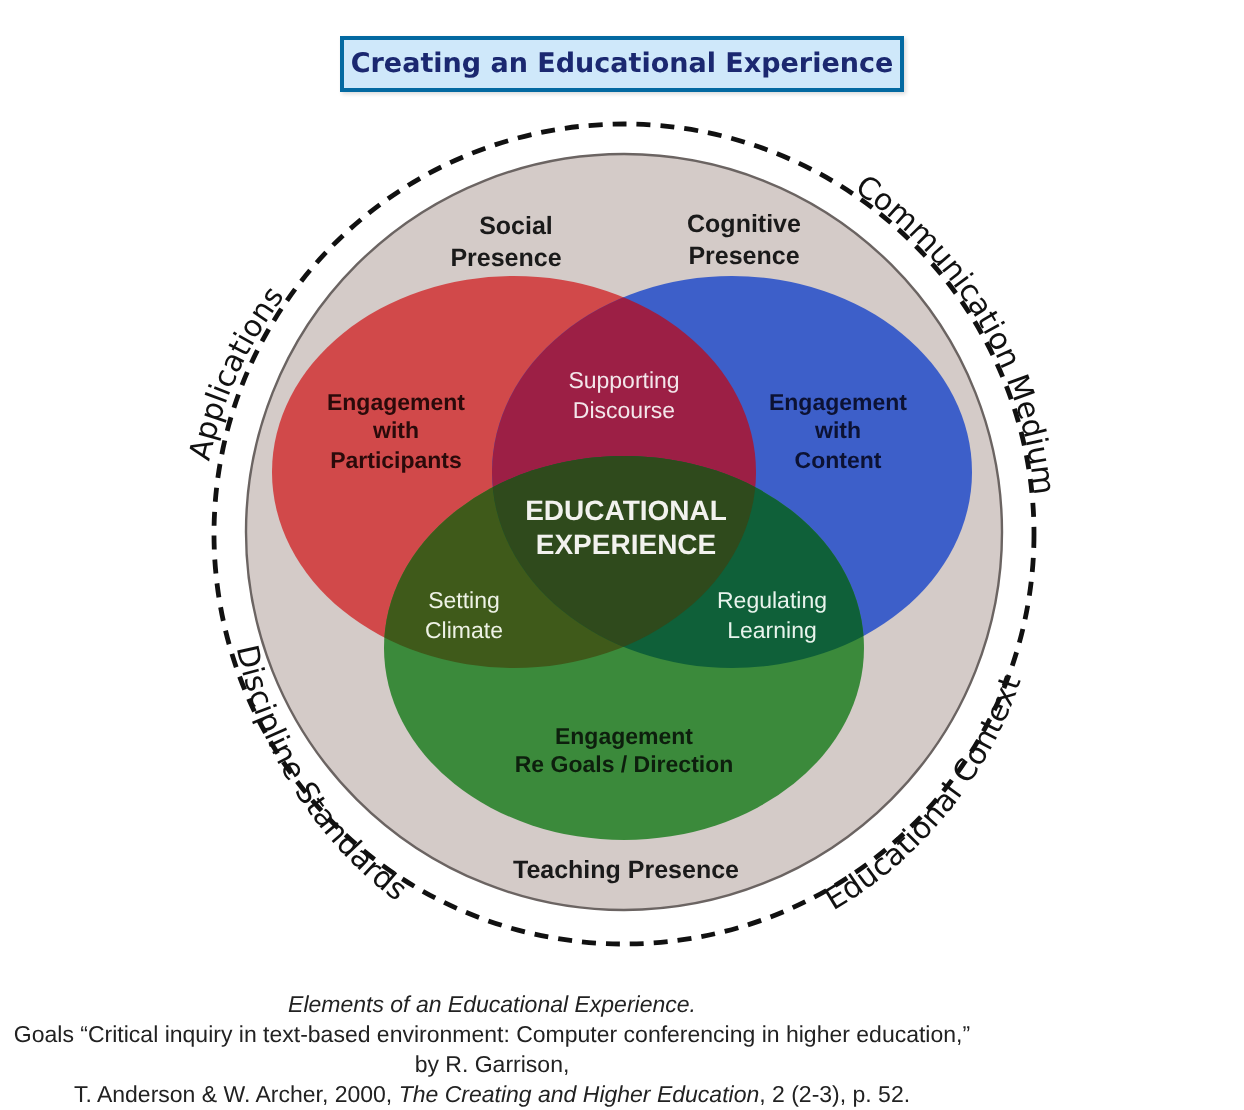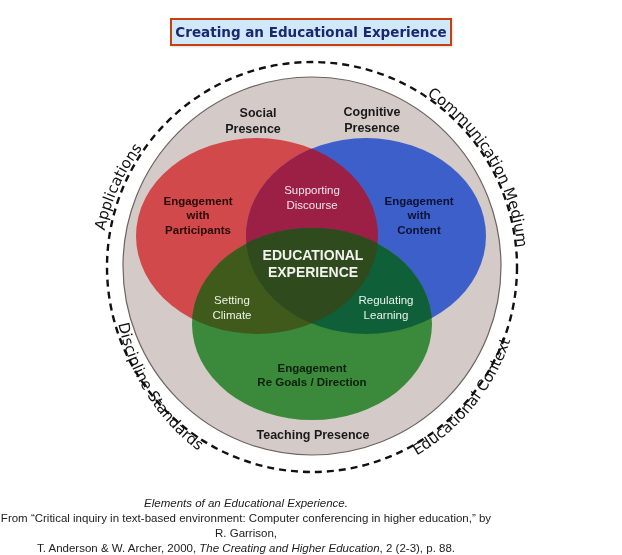--- a/index.html
+++ b/index.html
@@ -1,19 +1,19 @@
 <!DOCTYPE html>
 <html><head>
 <meta charset="utf-8">
 <style>
   html, body { margin: 0; padding: 0; background: #ffffff; }
   body { width: 622px; height: 555px; position: relative; overflow: hidden; font-family: "Liberation Sans", sans-serif; }
   .title-box {
     position: absolute; left: 170px; top: 18px; width: 282px; height: 28px;
-    background: #cfe8fa; border: 2px solid #c2410c; box-sizing: border-box;
+    background: #cfe8fa; border: 2px solid #0369a1; box-sizing: border-box;
     display: flex; align-items: center; justify-content: center;
     font-family: "DejaVu Sans", sans-serif; font-weight: bold; font-size: 13.5px; color: #1b2870;
     box-shadow: 1px 1px 2px rgba(0,0,0,0.15);
   }
   svg.diagram { position: absolute; left: 0; top: 0; }
   .lbl { font-family: "Liberation Sans", sans-serif; font-weight: bold; }
   .caption {
     position: absolute; left: 0; top: 496px; width: 492px; text-align: center;
     font-family: "Liberation Sans", sans-serif; font-size: 11.5px; color: #222; line-height: 15px;
   }
@@ -100,15 +100,15 @@
 
   <text x="386" y="304" font-family="Liberation Sans, sans-serif" font-size="11.5" fill="#e8f3ec" text-anchor="middle">Regulating</text>
   <text x="386" y="319" font-family="Liberation Sans, sans-serif" font-size="11.5" fill="#e8f3ec" text-anchor="middle">Learning</text>
 
   <text class="lbl" x="313" y="260" font-size="14" fill="#f2f2ee" text-anchor="middle">EDUCATIONAL</text>
   <text class="lbl" x="313" y="277" font-size="14" fill="#f2f2ee" text-anchor="middle">EXPERIENCE</text>
 </svg>
 
 <div class="caption">
   <div><i>Elements of an Educational Experience.</i></div>
-  <div>From “Critical inquiry in text-based environment: Computer conferencing in higher education,” by R. Garrison,</div>
-  <div><span>T. Anderson &amp; W. Archer, 2000, </span><i>The Creating and Higher Education</i><span>, 2 (2-3), p. 88.</span></div>
+  <div>Goals “Critical inquiry in text-based environment: Computer conferencing in higher education,” by R. Garrison,</div>
+  <div><span>T. Anderson &amp; W. Archer, 2000, </span><i>The Creating and Higher Education</i><span>, 2 (2-3), p. 52.</span></div>
 </div>
 
 </body></html>

